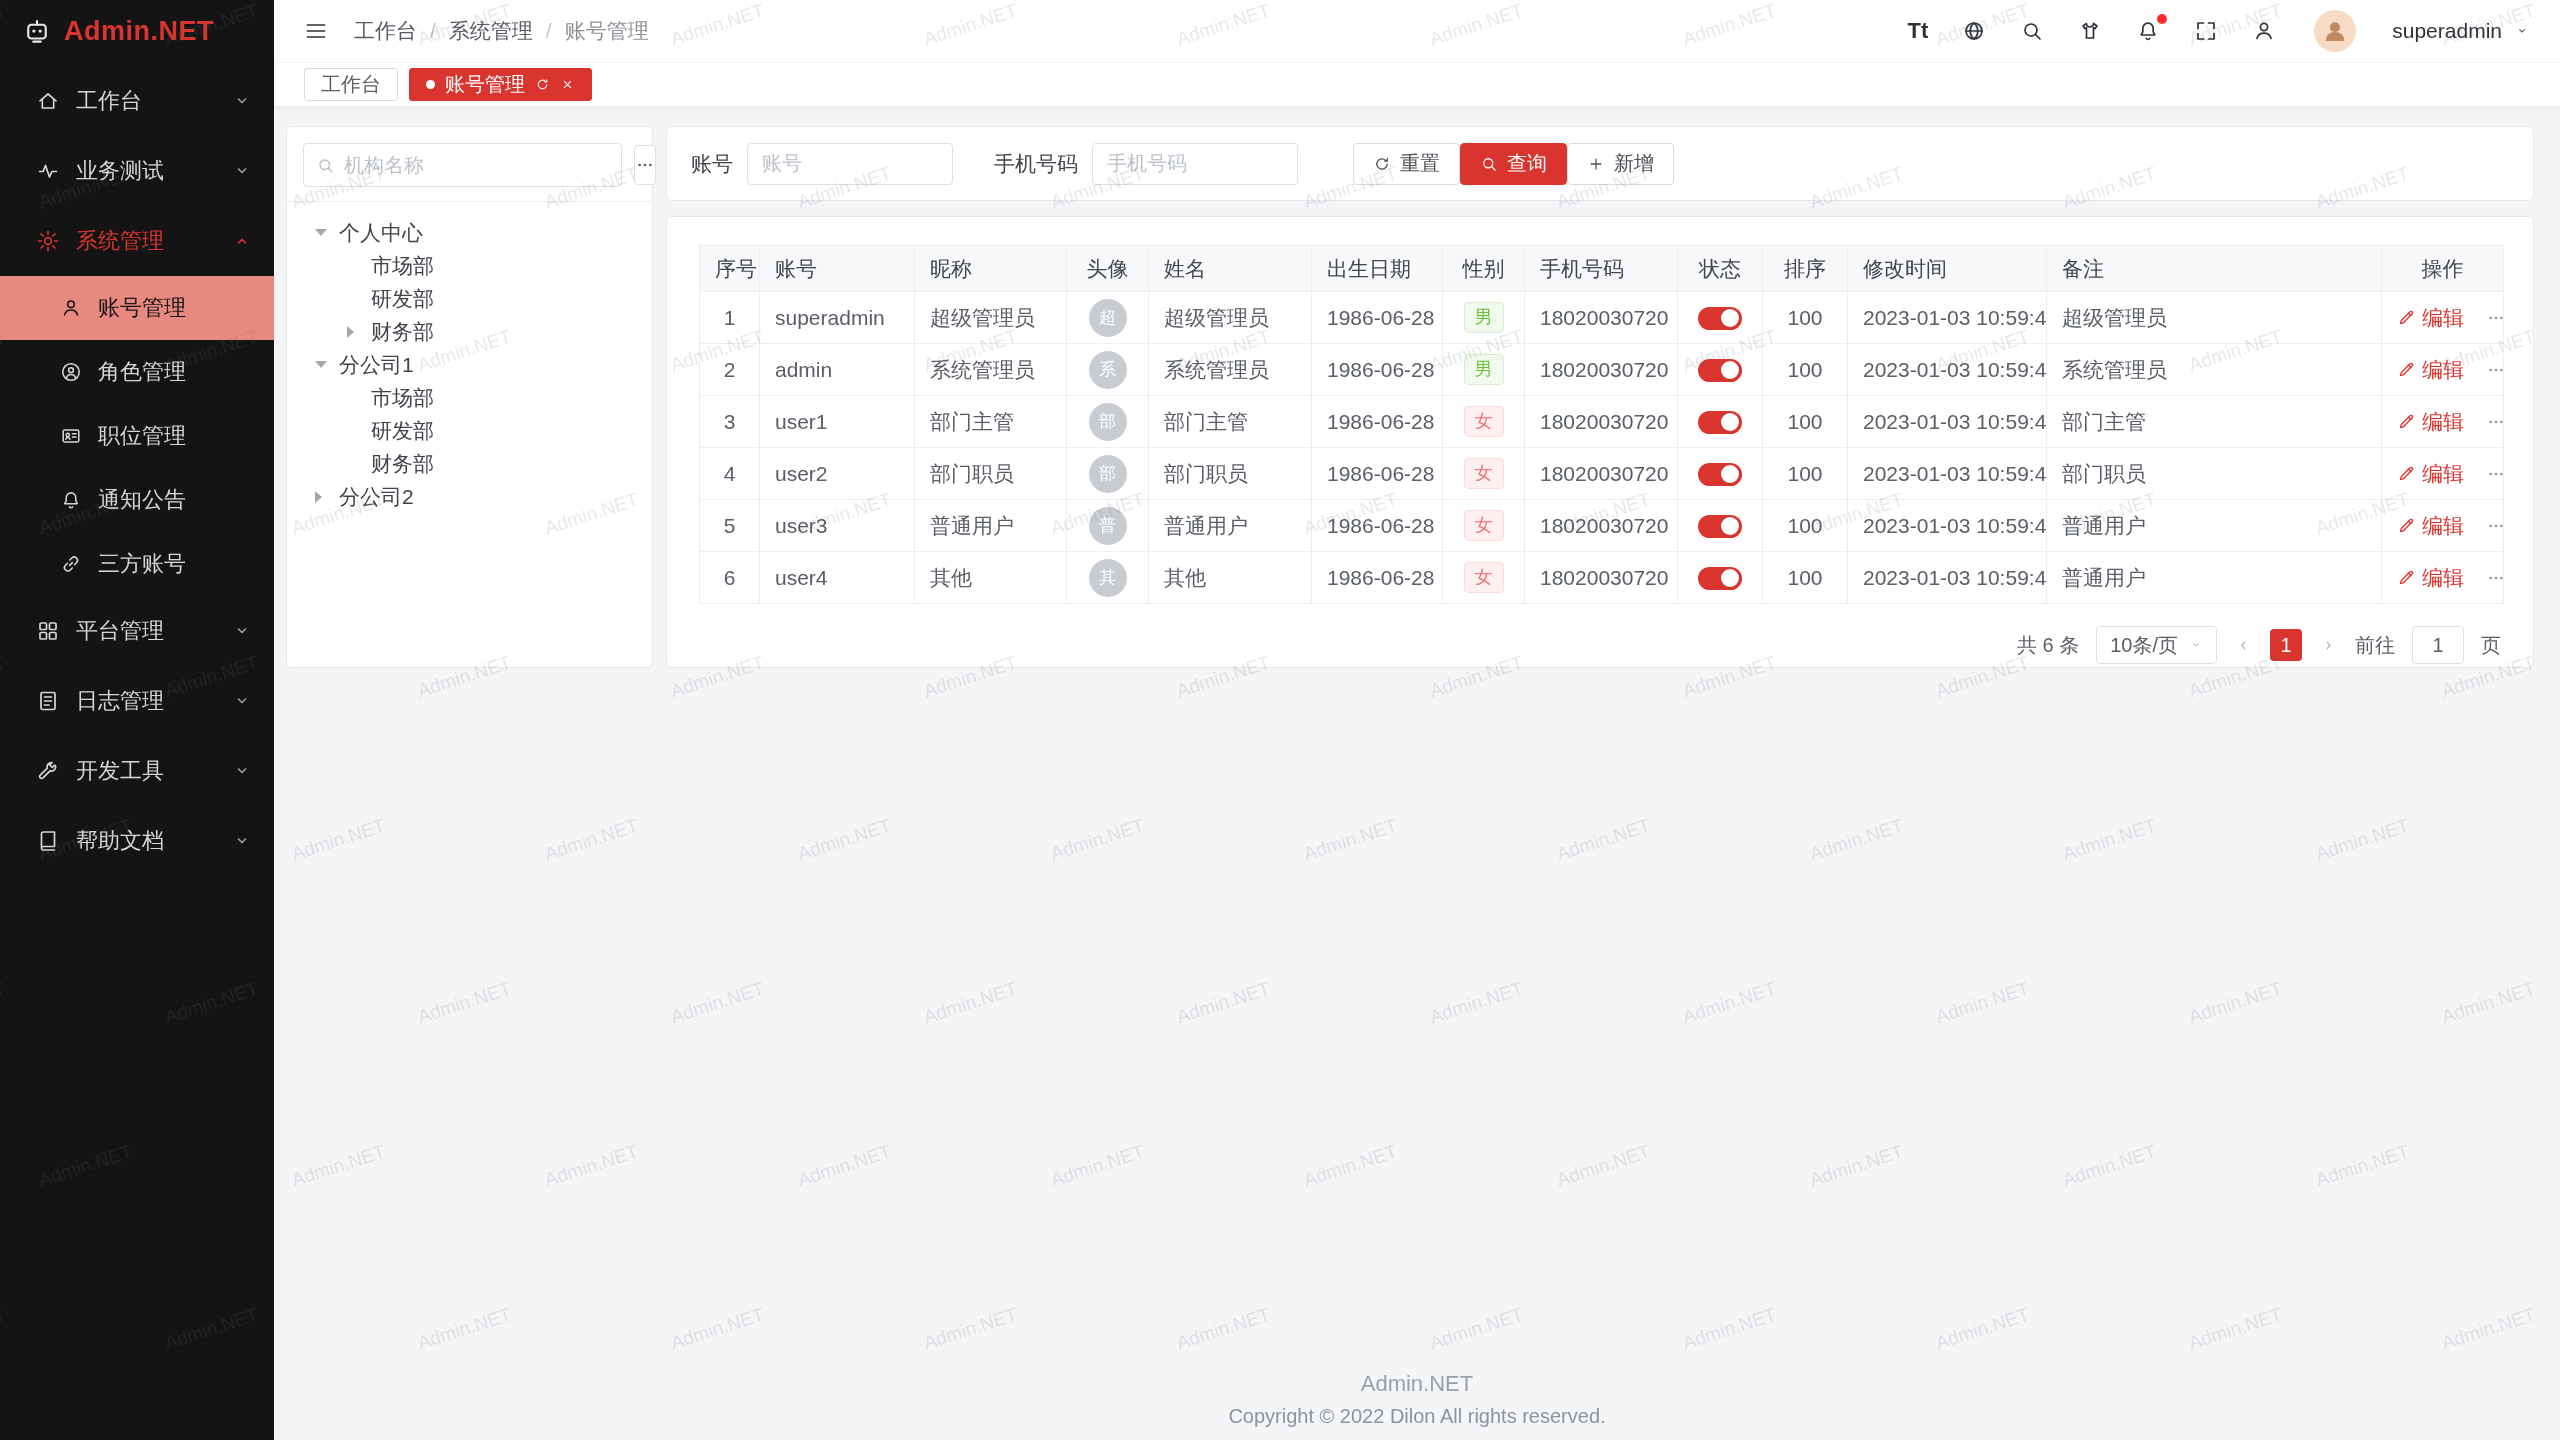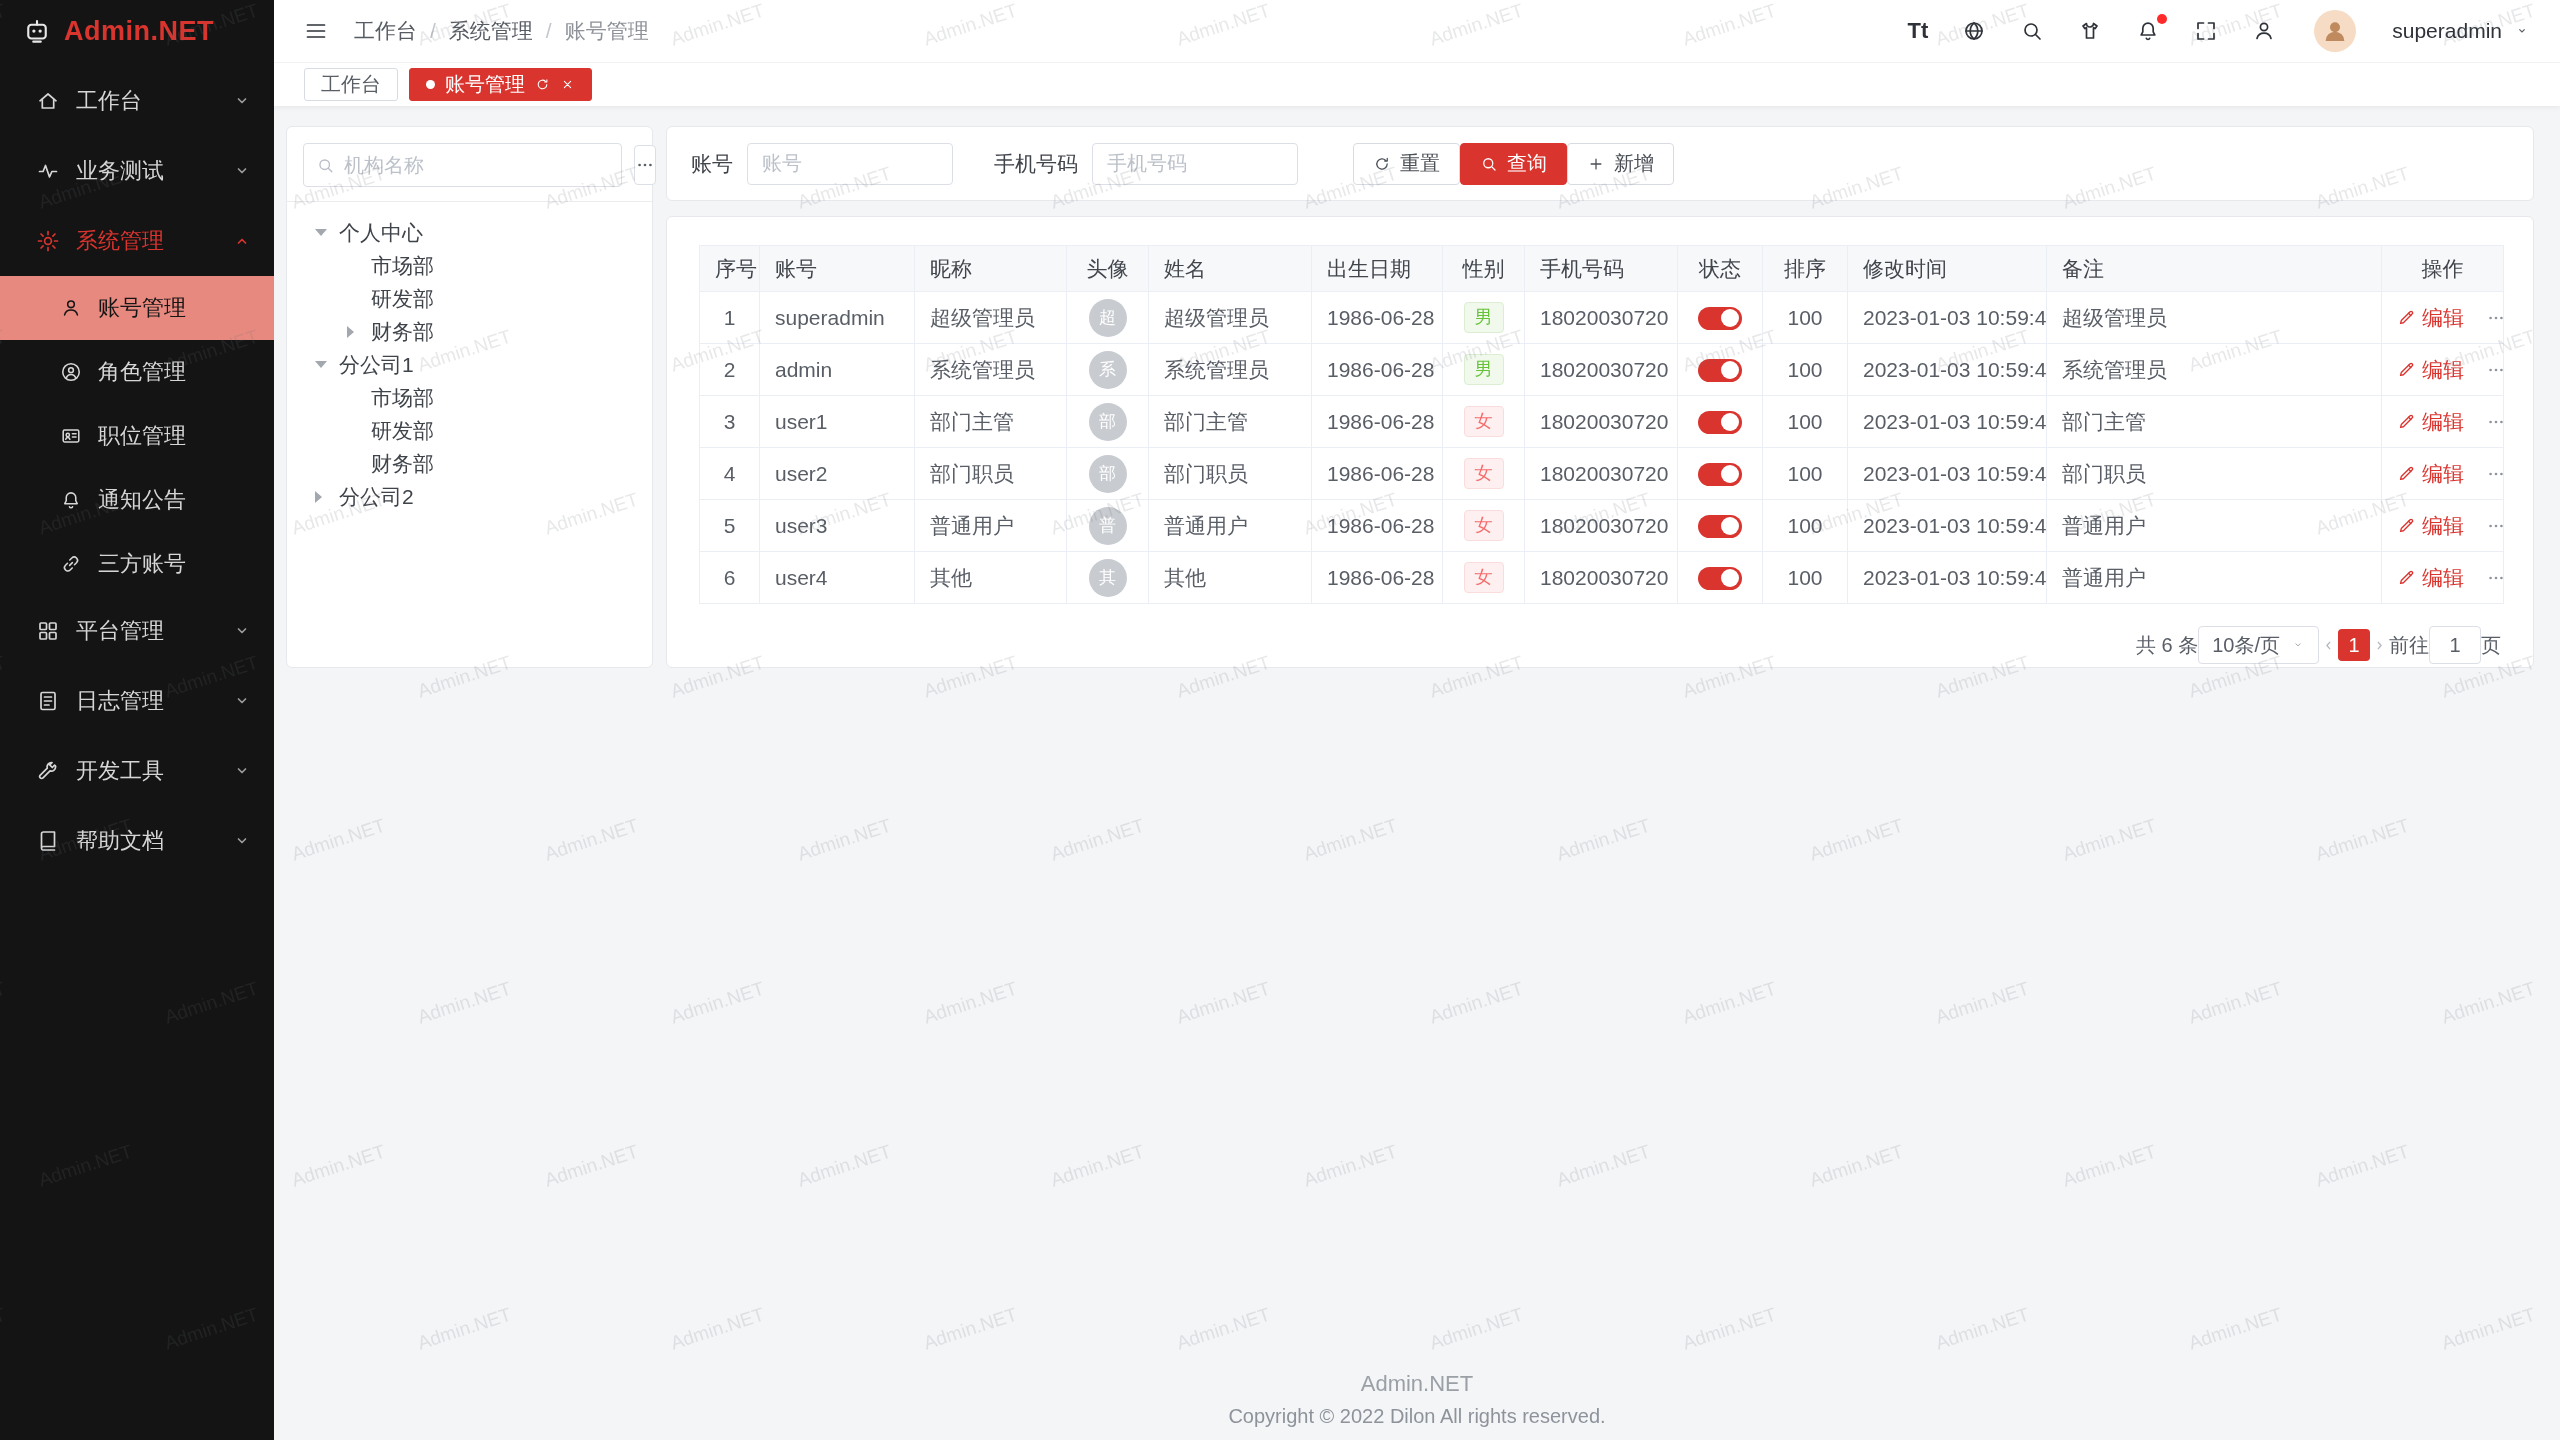--- a/index.html
+++ b/index.html
@@ -83,21 +83,21 @@
 .gbadge{display:inline-block;padding:3px 10px;border-radius:4px;font-size:18px;line-height:1.3}
 .gbadge.m{color:var(--male,#67c23a);background:#f0f9eb;border:1px solid #dcedd2}
 .gbadge.f{color:var(--female,#f56c6c);background:#fef0f0;border:1px solid #fbdcdc}
 .switch{display:inline-block;width:44px;height:23px;border-radius:12px;background:var(--accent,#d9342e);position:relative;cursor:pointer;vertical-align:middle}
 .switch .knob{position:absolute;top:2.5px;right:3px;width:18px;height:18px;border-radius:50%;background:#fff}
 .op-cell{display:flex;align-items:center;gap:22px}
 .edit-link{color:var(--accent,#d9342e);display:inline-flex;align-items:center;gap:6px;cursor:pointer;font-size:21px}
 .edit-link .ic{font-size:19px}
 .more-dots{color:#8f949c;font-size:20px;cursor:pointer;display:inline-flex}
 
-.pagination{margin-top:22px;display:flex;align-items:center;justify-content:flex-end;font-size:20px;color:#595e66}
+.pagination{margin-top:22px;display:flex;align-items:center;justify-content:flex-end;gap:17px;font-size:20px;color:#595e66}
 .page-size{height:38px;border:1px solid #dcdfe6;border-radius:4px;display:inline-flex;align-items:center;gap:11px;padding:0 13px;color:#595e66;cursor:pointer;background:#fff}
 .page-size .ic{font-size:14px;color:#9ba0a8}
 .page-arrow{font-size:19px;color:#b3b7be;display:inline-flex;cursor:pointer}
 .page-num{min-width:32px;height:32px;border-radius:4px;background:var(--accent,#d9342e);color:#fff;display:inline-flex;align-items:center;justify-content:center;font-size:20px;cursor:pointer}
 .goto-input{width:52px;height:38px;border:1px solid #dcdfe6;border-radius:4px;text-align:center;font-size:20px;color:#595e66;outline:none;font-family:inherit}
 
 .page-footer{position:absolute;left:0;right:0;bottom:12px;text-align:center;z-index:1}
 .footer-title{font-size:22px;color:#9ba0a7;margin-bottom:8px}
 .footer-copy{font-size:20px;color:#8e939b}
 

